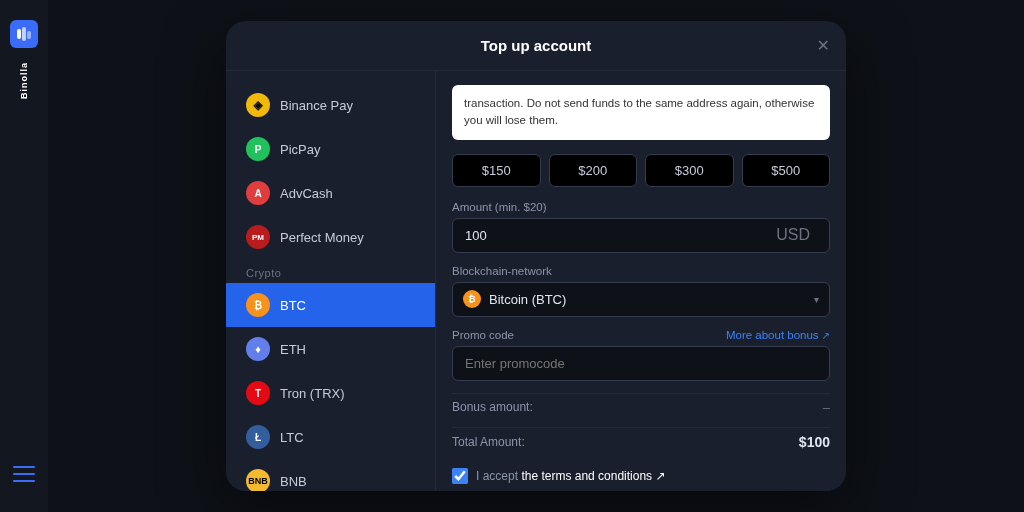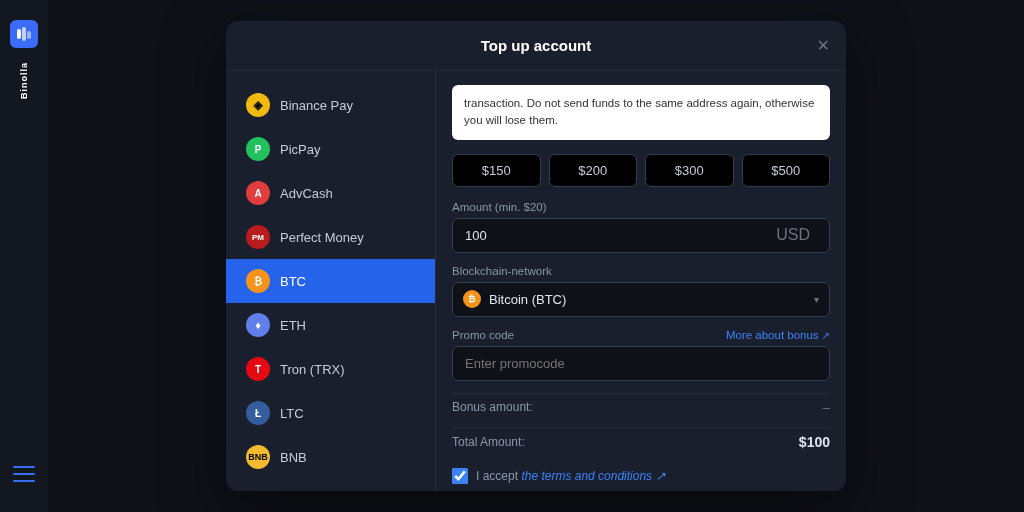--- a/index.html
+++ b/index.html
@@ -77,21 +77,21 @@
       background: #0e1117;
       display: flex;
       align-items: center;
       justify-content: center;
     }
 
     
     .modal {
       width: 620px;
       background: #1a1f2e;
-      border-radius: 12px;
+      border-radius: 20px;
       overflow: hidden;
       box-shadow: 0 20px 60px rgba(0,0,0,0.5);
     }
     .modal-header {
       display: flex;
       align-items: center;
       justify-content: center;
       padding: 16px 20px;
       border-bottom: 1px solid #252b3b;
       position: relative;
@@ -340,23 +340,22 @@
       width: 16px;
       height: 16px;
       accent-color: #3b82f6;
       cursor: pointer;
     }
     .terms-text {
       color: #8b95a8;
       font-size: 12px;
     }
     .terms-link {
-      color: #3b82f6;
-      cursor: pointer;
-      font-style: italic;
+      color: #ffffff;
+      cursor: pointer;
     }
 
     
     ::-webkit-scrollbar { width: 4px; }
     ::-webkit-scrollbar-track { background: transparent; }
     ::-webkit-scrollbar-thumb { background: #353c4e; border-radius: 4px; }
   </style>
 </head>
 <body>
 
@@ -412,20 +411,21 @@
           <span>AdvCash</span>
         </div>
 
         <div class="payment-item">
           <div class="payment-icon" style="background:#b91c1c; color:#fff; font-size:8px; font-weight:700;">
             PM
           </div>
           <span>Perfect Money</span>
         </div>
 
+        <div class="section-label">Crypto</div>
 
         <div class="payment-item active">
           <div class="payment-icon" style="background:#f7931a; color:#fff; font-size:10px; font-weight:700;">
             ₿
           </div>
           <span>BTC</span>
         </div>
 
         <div class="payment-item">
           <div class="payment-icon" style="background:#627eea; color:#fff; font-size:11px;">

